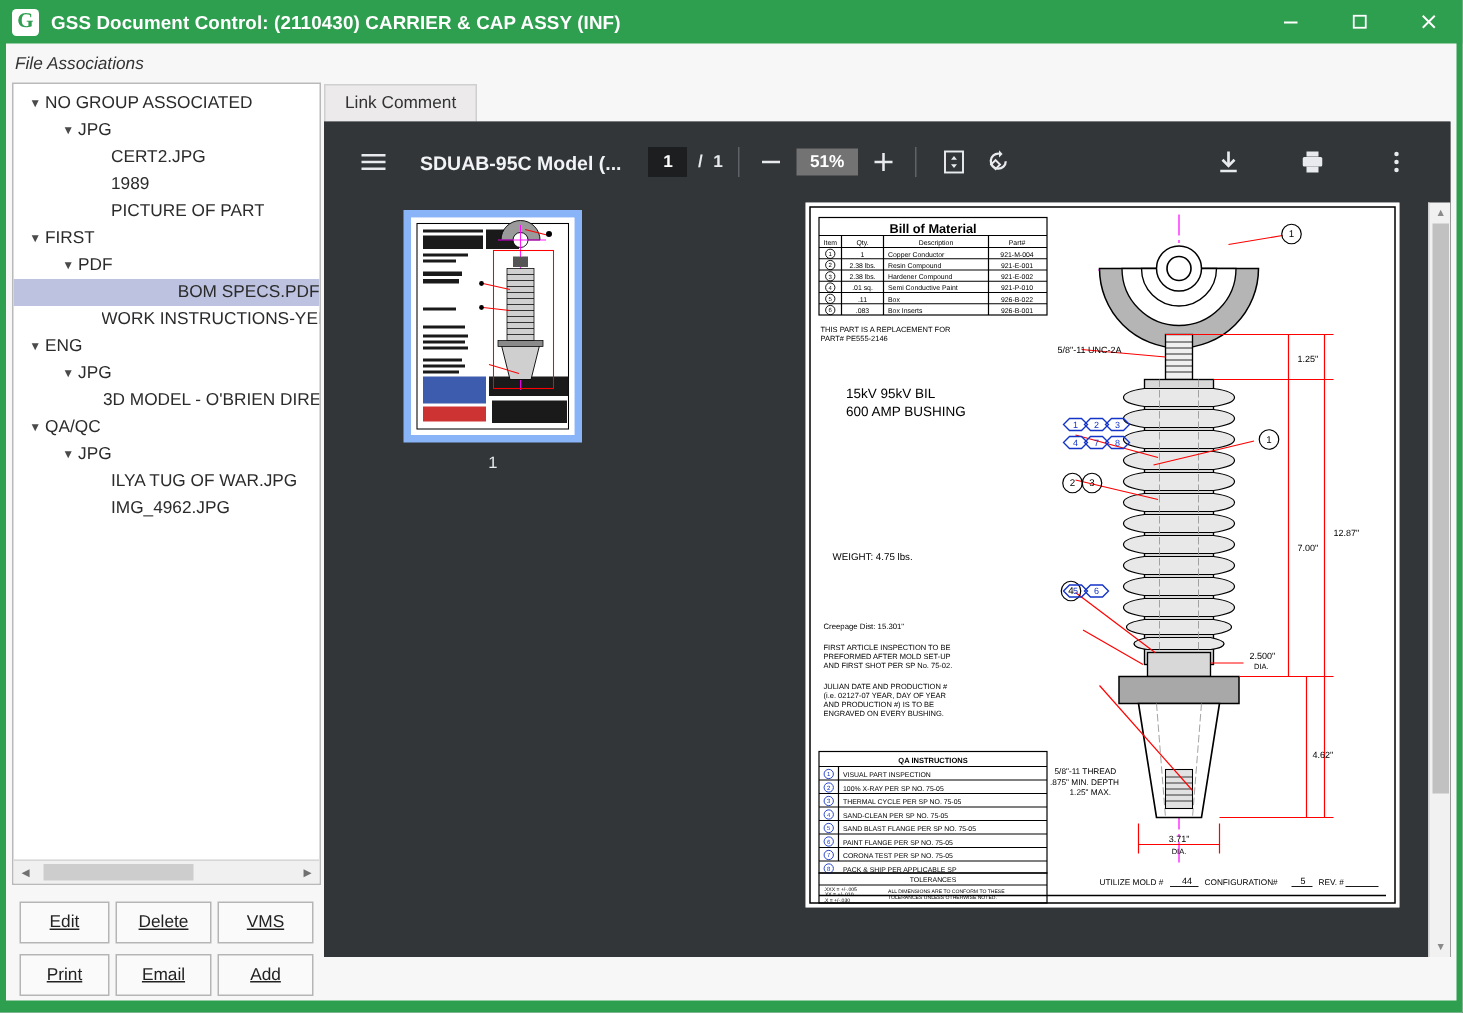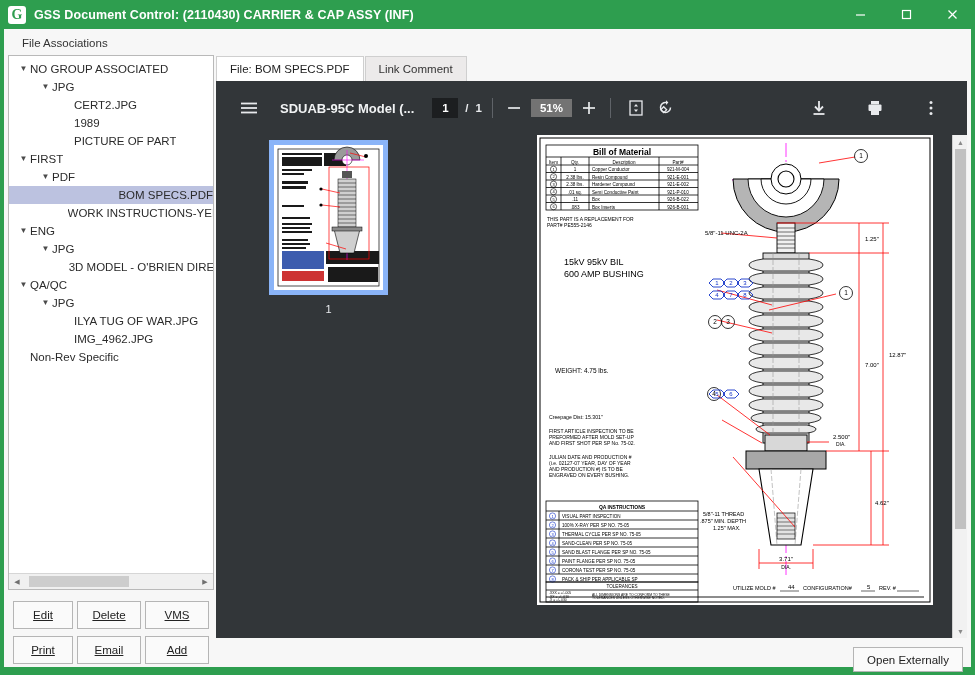--- a/index.html
+++ b/index.html
@@ -72,23 +72,24 @@
   #client {
     position: absolute;
     left: 4px; top: 29px;
     width: 967px; height: 638px;
     background: #f7f7f7;
     box-sizing: border-box;
   }
 
   #section-label {
     position: absolute;
-    left: 18px; top: 8px;
+    left: 6px; top: 8px;
     font-size: 11.5px;
     color: #333;
+    font-style: italic;
   }
 
   
   #left-panel {
     position: absolute;
     left: 4px; top: 26px;
     width: 206px; height: 535px;
     background: #ffffff;
     border: 1px solid #b9b9b9;
     box-sizing: border-box;
@@ -474,46 +475,40 @@
           <div class="node">
             <span style="display: inline-block; width: 52px;"></span>
             <span class="twisty empty">▼</span>
             <span class="nlabel">ILYA TUG OF WAR.JPG</span>
           </div>
           <div class="node">
             <span style="display: inline-block; width: 52px;"></span>
             <span class="twisty empty">▼</span>
             <span class="nlabel">IMG_4962.JPG</span>
           </div>
-          <div class="node">
-            <span style="display: inline-block; width: 8px;"></span>
-            <span class="twisty empty">▼</span>
-            <span class="nlabel">Non-Rev Specific</span>
-          </div>
         </div>
       <div id="tree-hscroll">
         <div class="sb-arrow">◀</div>
         <div id="tree-thumb"></div>
         <div class="sb-arrow" style="margin-left:auto">▶</div>
       </div>
     </div>
 
     <div id="btn-grid">
       <div class="gbtn">Edit</div>
       <div class="gbtn">Delete</div>
       <div class="gbtn">VMS</div>
       <div class="gbtn">Print</div>
       <div class="gbtn">Email</div>
       <div class="gbtn">Add</div>
     </div>
 
     <div id="right-panel">
 
       <div id="tabstrip">
-        <div class="tab active">File: BOM SPECS.PDF</div>
         <div class="tab">Link Comment</div>
       </div>
 
       <div id="viewer">
 
         <div id="pdf-toolbar">
           <div class="tb-icon" id="hamburger">
             <svg width="20" height="20" viewBox="0 0 20 20">
               <line x1="2" y1="5.5" x2="18" y2="5.5" stroke="#e8eaed" stroke-width="1.8"></line>
               <line x1="2" y1="10" x2="18" y2="10" stroke="#e8eaed" stroke-width="1.8"></line>
@@ -949,15 +944,14 @@
           <div id="vscroll">
             <div class="vs-arrow" style="top:0">▲</div>
             <div id="vs-thumb"></div>
             <div class="vs-arrow" style="bottom:0">▼</div>
           </div>
         </div>
 
       </div>
     </div>
 
-    <div id="open-ext">Open Externally</div>
   </div>
 </div>
 
 </body></html>

